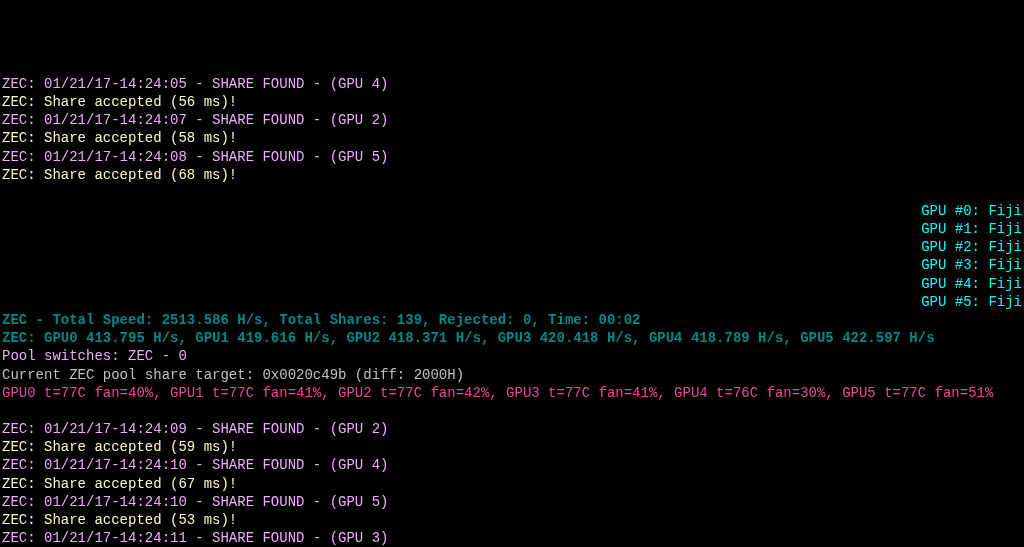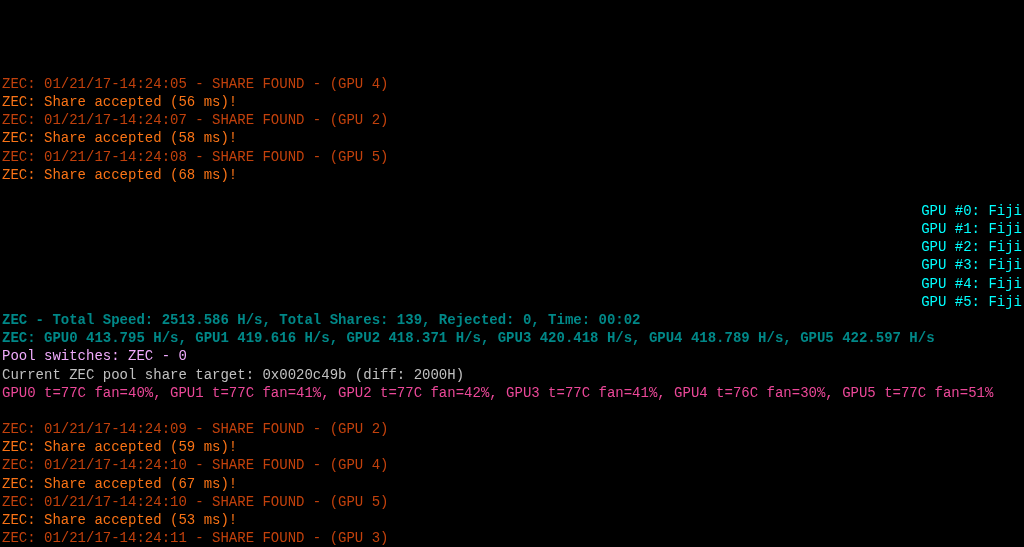--- a/index.html
+++ b/index.html
@@ -15,24 +15,24 @@
       padding: 2px;
       width: 1024px;
       height: 547px;
       overflow: hidden;
       white-space: pre;
     }
     .line {
       display: block;
     }
     .green-bright {
-      color: #c2410c;
+      color: #f0abfc;
     }
     .green-dark {
-      color: #f97316;
+      color: #fef9c3;
     }
     .cyan-bright {
       color: #00ffff;
       text-align: right;
     }
     .teal {
       color: #008888;
       font-weight: bold;
     }
     .white {

